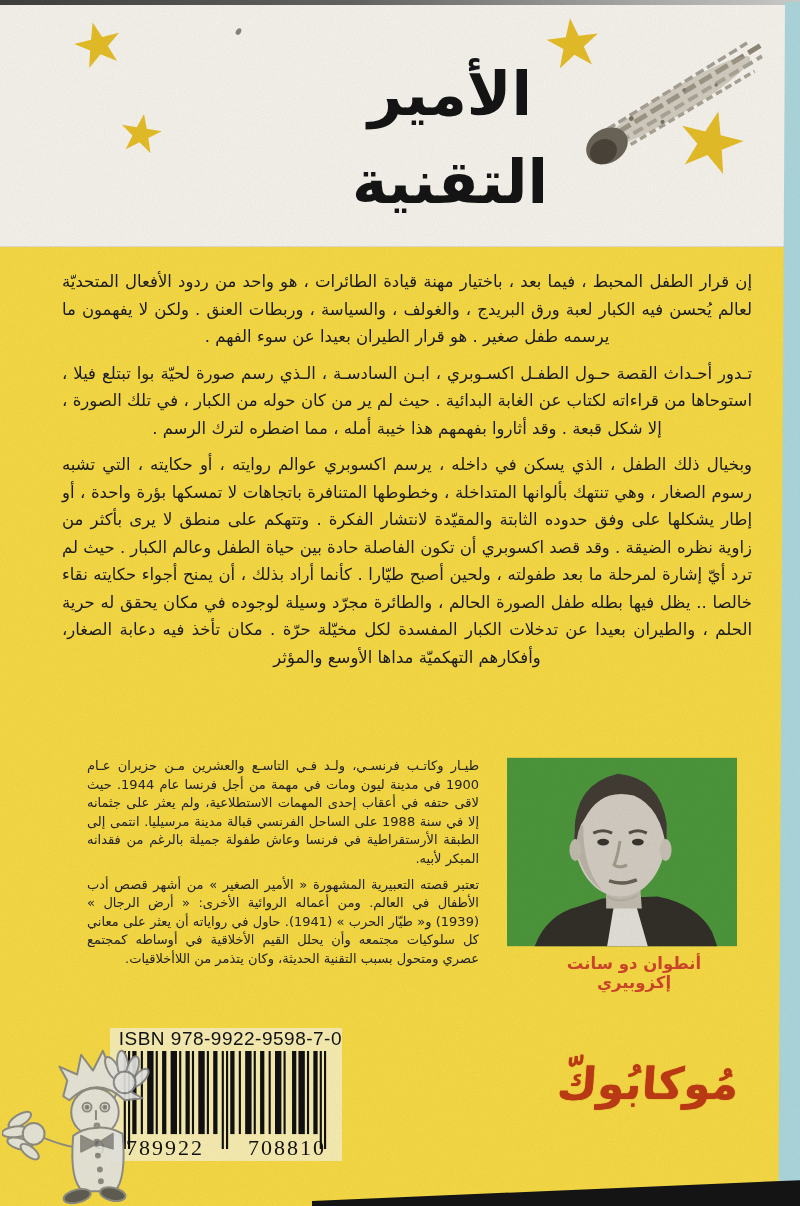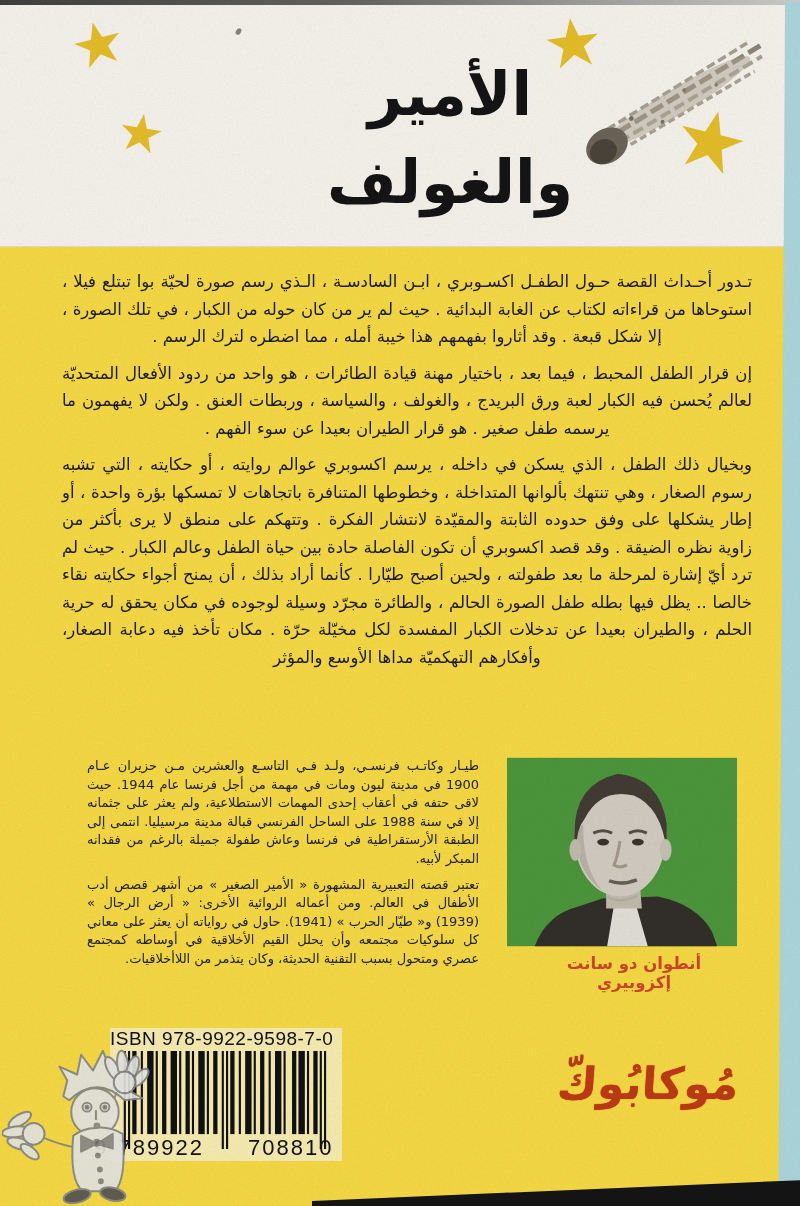--- a/index.html
+++ b/index.html
@@ -32,24 +32,24 @@
   .bio-row{position:absolute;top:757px;left:87px;right:63px;display:flex;direction:rtl;z-index:2;}
   .portrait{margin:0;width:230px;flex:0 0 230px;}
   .portrait svg{display:block;width:230px;height:190px;}
   .portrait figcaption{margin-top:7px;text-align:center;padding-left:24px;direction:rtl;
     color:var(--accent-red,#d5492c);font-weight:bold;font-size:16.5px;}
   .bio-text{margin-right:28px;width:392px;direction:rtl;text-align:justify;
     font-size:13px;line-height:18.6px;color:#242424;font-weight:500;}
   .bio-text p{margin:0 0 7px 0;}
   
   .barcode-block{position:absolute;left:110px;top:1028px;width:232px;z-index:2;background:rgba(255,255,255,.6);}
-  .isbn-label{font-family:"Liberation Sans",sans-serif;font-size:19px;letter-spacing:.5px;color:#121212;text-align:left;white-space:nowrap;}
+  .isbn-label{font-family:"Liberation Sans",sans-serif;font-size:19px;letter-spacing:.5px;color:#121212;text-align:right;white-space:nowrap;}
   .bars{display:block;margin:1px auto 0 auto;}
   .digits{position:relative;display:flex;justify-content:center;gap:44px;margin-top:-14px;
-    font-family:Liberation Sans, sans-serif;font-size:22px;color:#121212;letter-spacing:2px;}
+    font-family:Liberation Serif, serif;font-size:22px;color:#121212;letter-spacing:2px;}
   .digits .lead{position:absolute;left:-16px;top:0;}
   .logo{position:absolute;left:543px;top:1058px;width:210px;text-align:center;z-index:2;
     color:var(--logo-red,#c33d16);font-weight:bold;font-size:44px;direction:rtl;
     transform:skewX(-4deg);text-shadow:0 0 1px var(--logo-red,#c33d16);}
   .mascot{position:absolute;left:2px;top:1034px;width:178px;height:172px;z-index:3;opacity:.92;}
   
   .noise{position:absolute;inset:0;z-index:50;pointer-events:none;opacity:.07;}
 </style>
 </head>
 <body>
@@ -83,26 +83,26 @@
       <ellipse cx="29" cy="123" rx="14" ry="12" fill="#4c463c"></ellipse>
       <circle cx="70" cy="109" r="2.4" fill="#7b7466"></circle>
       <circle cx="95" cy="128" r="2" fill="#7b7466"></circle>
       <circle cx="130" cy="112" r="2" fill="#8b8374"></circle>
       <circle cx="160" cy="124" r="1.8" fill="#8b8374"></circle>
     </g>
   </svg>
 
   <div class="title">
     <div class="line">الأمير</div>
-    <div class="line">والغولف</div>
+    <div class="line">التقنية</div>
   </div>
 
   <section class="synopsis">
+    <p>إن قرار الطفل المحبط ، فيما بعد ، باختيار مهنة قيادة الطائرات ، هو واحد من ردود الأفعال المتحديّة لعالم يُحسن فيه الكبار لعبة ورق البريدج ، والغولف ، والسياسة ، وربطات العنق . ولكن لا يفهمون ما يرسمه طفل صغير . هو قرار الطيران بعيدا عن سوء الفهم .</p>
     <p>تـدور أحـداث القصة حـول الطفـل اكسـوبري ، ابـن السادسـة ، الـذي رسم صورة لحيّة بوا تبتلع فيلا ، استوحاها من قراءاته لكتاب عن الغابة البدائية . حيث لم ير من كان حوله من الكبار ، في تلك الصورة ، إلا شكل قبعة . وقد أثاروا بفهمهم هذا خيبة أمله ، مما اضطره لترك الرسم .</p>
-    <p>إن قرار الطفل المحبط ، فيما بعد ، باختيار مهنة قيادة الطائرات ، هو واحد من ردود الأفعال المتحديّة لعالم يُحسن فيه الكبار لعبة ورق البريدج ، والغولف ، والسياسة ، وربطات العنق . ولكن لا يفهمون ما يرسمه طفل صغير . هو قرار الطيران بعيدا عن سوء الفهم .</p>
     <p>وبخيال ذلك الطفل ، الذي يسكن في داخله ، يرسم اكسوبري عوالم روايته ، أو حكايته ، التي تشبه رسوم الصغار ، وهي تنتهك بألوانها المتداخلة ، وخطوطها المتنافرة باتجاهات لا تمسكها بؤرة واحدة ، أو إطار يشكلها على وفق حدوده الثابتة والمقيّدة لانتشار الفكرة . وتتهكم على منطق لا يرى بأكثر من زاوية نظره الضيقة . وقد قصد اكسوبري أن تكون الفاصلة حادة بين حياة الطفل وعالم الكبار . حيث لم ترد أيّ إشارة لمرحلة ما بعد طفولته ، ولحين أصبح طيّارا . كأنما أراد بذلك ، أن يمنح أجواء حكايته نقاء خالصا .. يظل فيها بطله طفل الصورة الحالم ، والطائرة مجرّد وسيلة لوجوده في مكان يحقق له حرية الحلم ، والطيران بعيدا عن تدخلات الكبار المفسدة لكل مخيّلة حرّة . مكان تأخذ فيه دعابة الصغار، وأفكارهم التهكميّة مداها الأوسع والمؤثر</p>
   </section>
 
   <section class="bio-row">
     <figure class="portrait">
       <svg viewBox="0 0 232 190">
         <rect width="232" height="190" style="fill:var(--photo-green,#4f9b3e)"></rect>
         <path d="M28,190 Q40,158 72,150 L96,142 L152,140 Q192,148 207,176 L212,190 Z" fill="#34312b"></path>
         <path d="M101,190 L108,148 L130,148 L142,190 Z" fill="#e9e6df"></path>
         <path d="M100,116 L100,152 L136,152 L133,113 Z" fill="#c7c0b3"></path>

